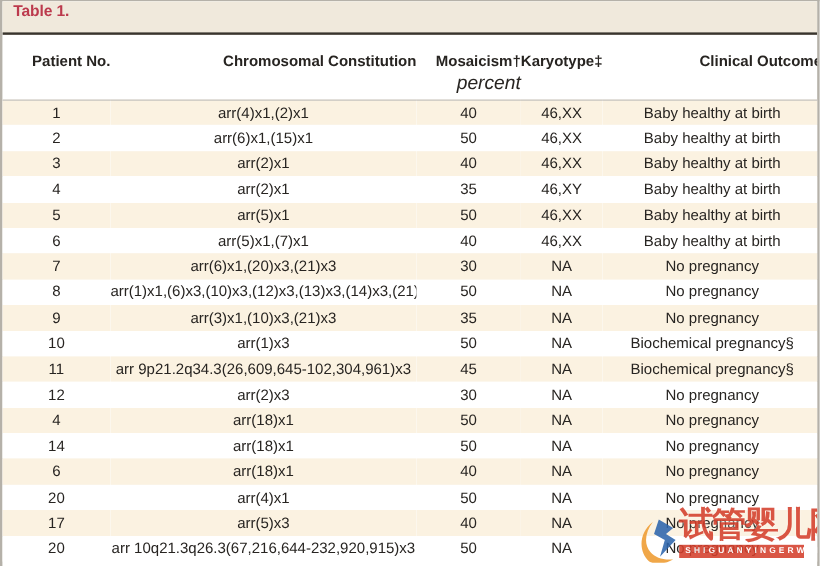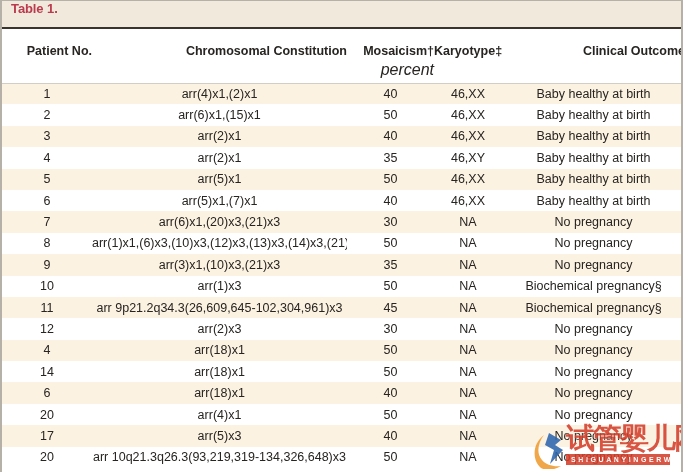--- a/index.html
+++ b/index.html
@@ -240,21 +240,21 @@
       </tr>
       <tr>
         <td>17</td>
         <td>arr(5)x3</td>
         <td>40</td>
         <td>NA</td>
         <td>No pregnancy</td>
       </tr>
       <tr>
         <td>20</td>
-        <td>arr 10q21.3q26.3(93,219,319-134,326,648)x3</td>
+        <td>arr 10q21.3q26.3(67,216,644-232,920,915)x3</td>
         <td>50</td>
         <td>NA</td>
         <td>No pregnancy</td>
       </tr>
     </tbody>
 </table>
 
 <div class="watermark">
   <svg class="wm-logo" width="40" height="40" viewBox="0 0 40 40">
     <path d="M11 39 C 2 31 2 15 14 6 C 8 14 6 24 12 31 C 16 36 24 38 31 37 C 25 41 16 42 11 39 Z" fill="#ef9c31"></path>

